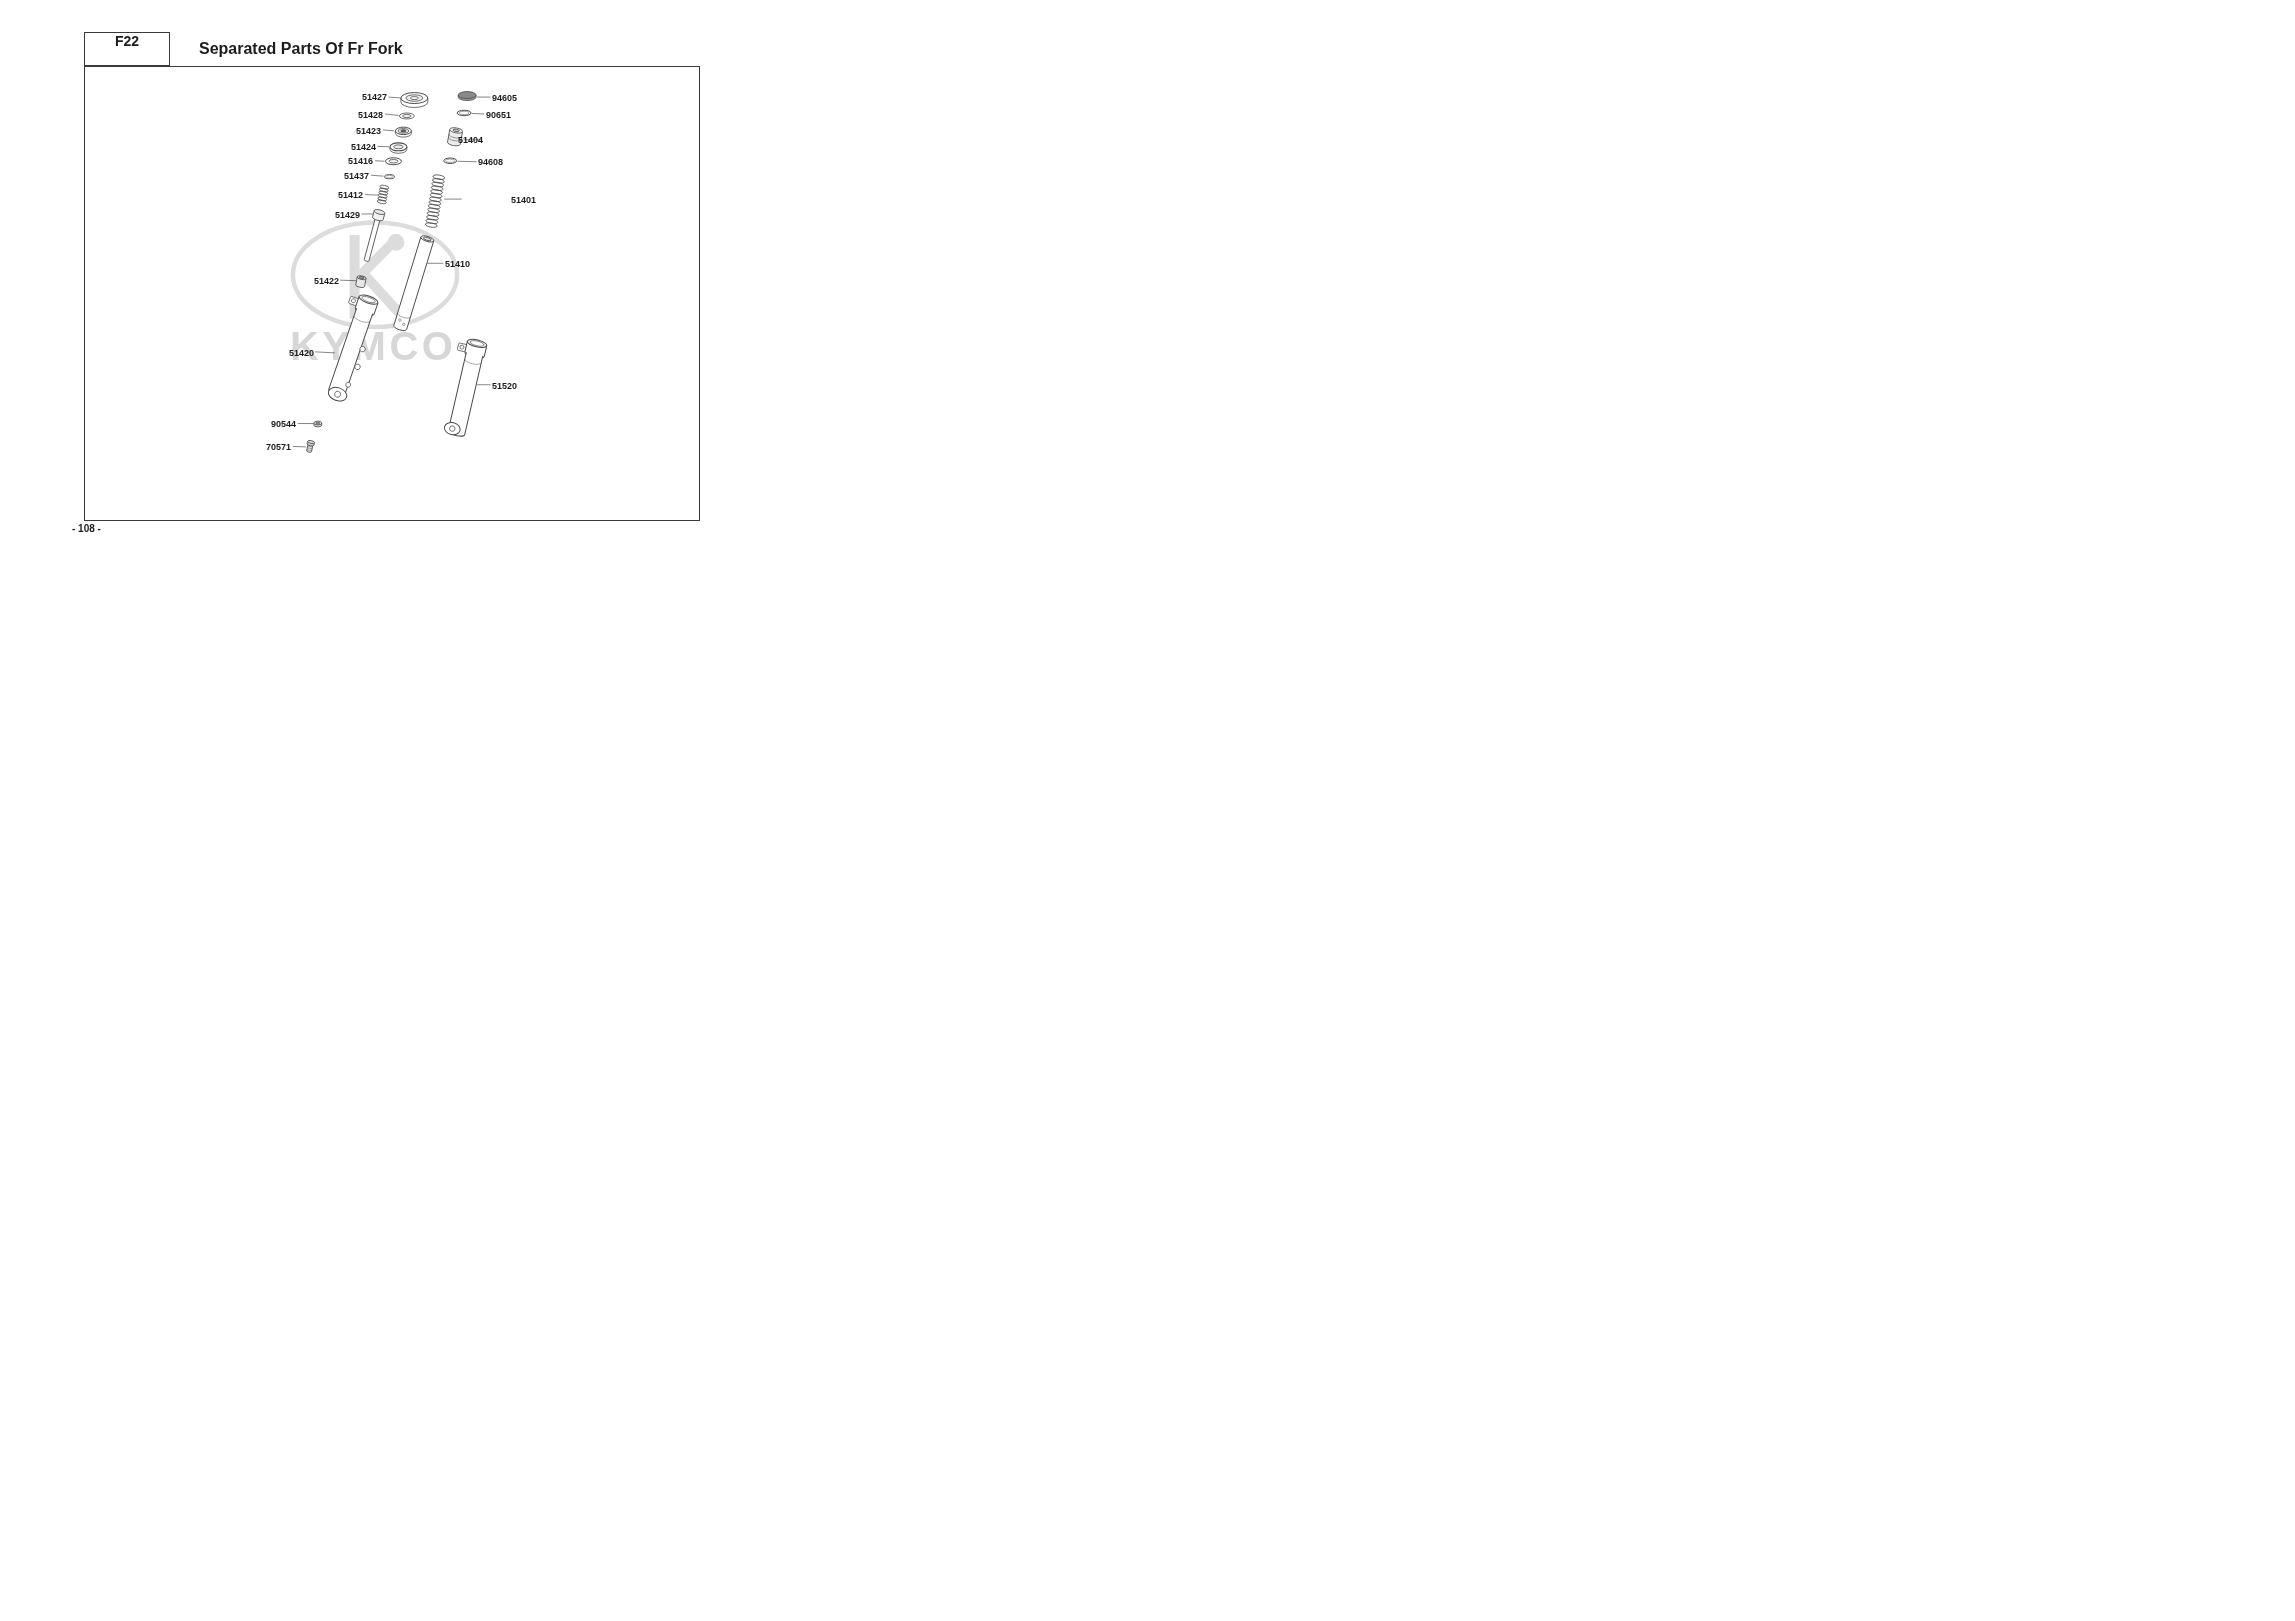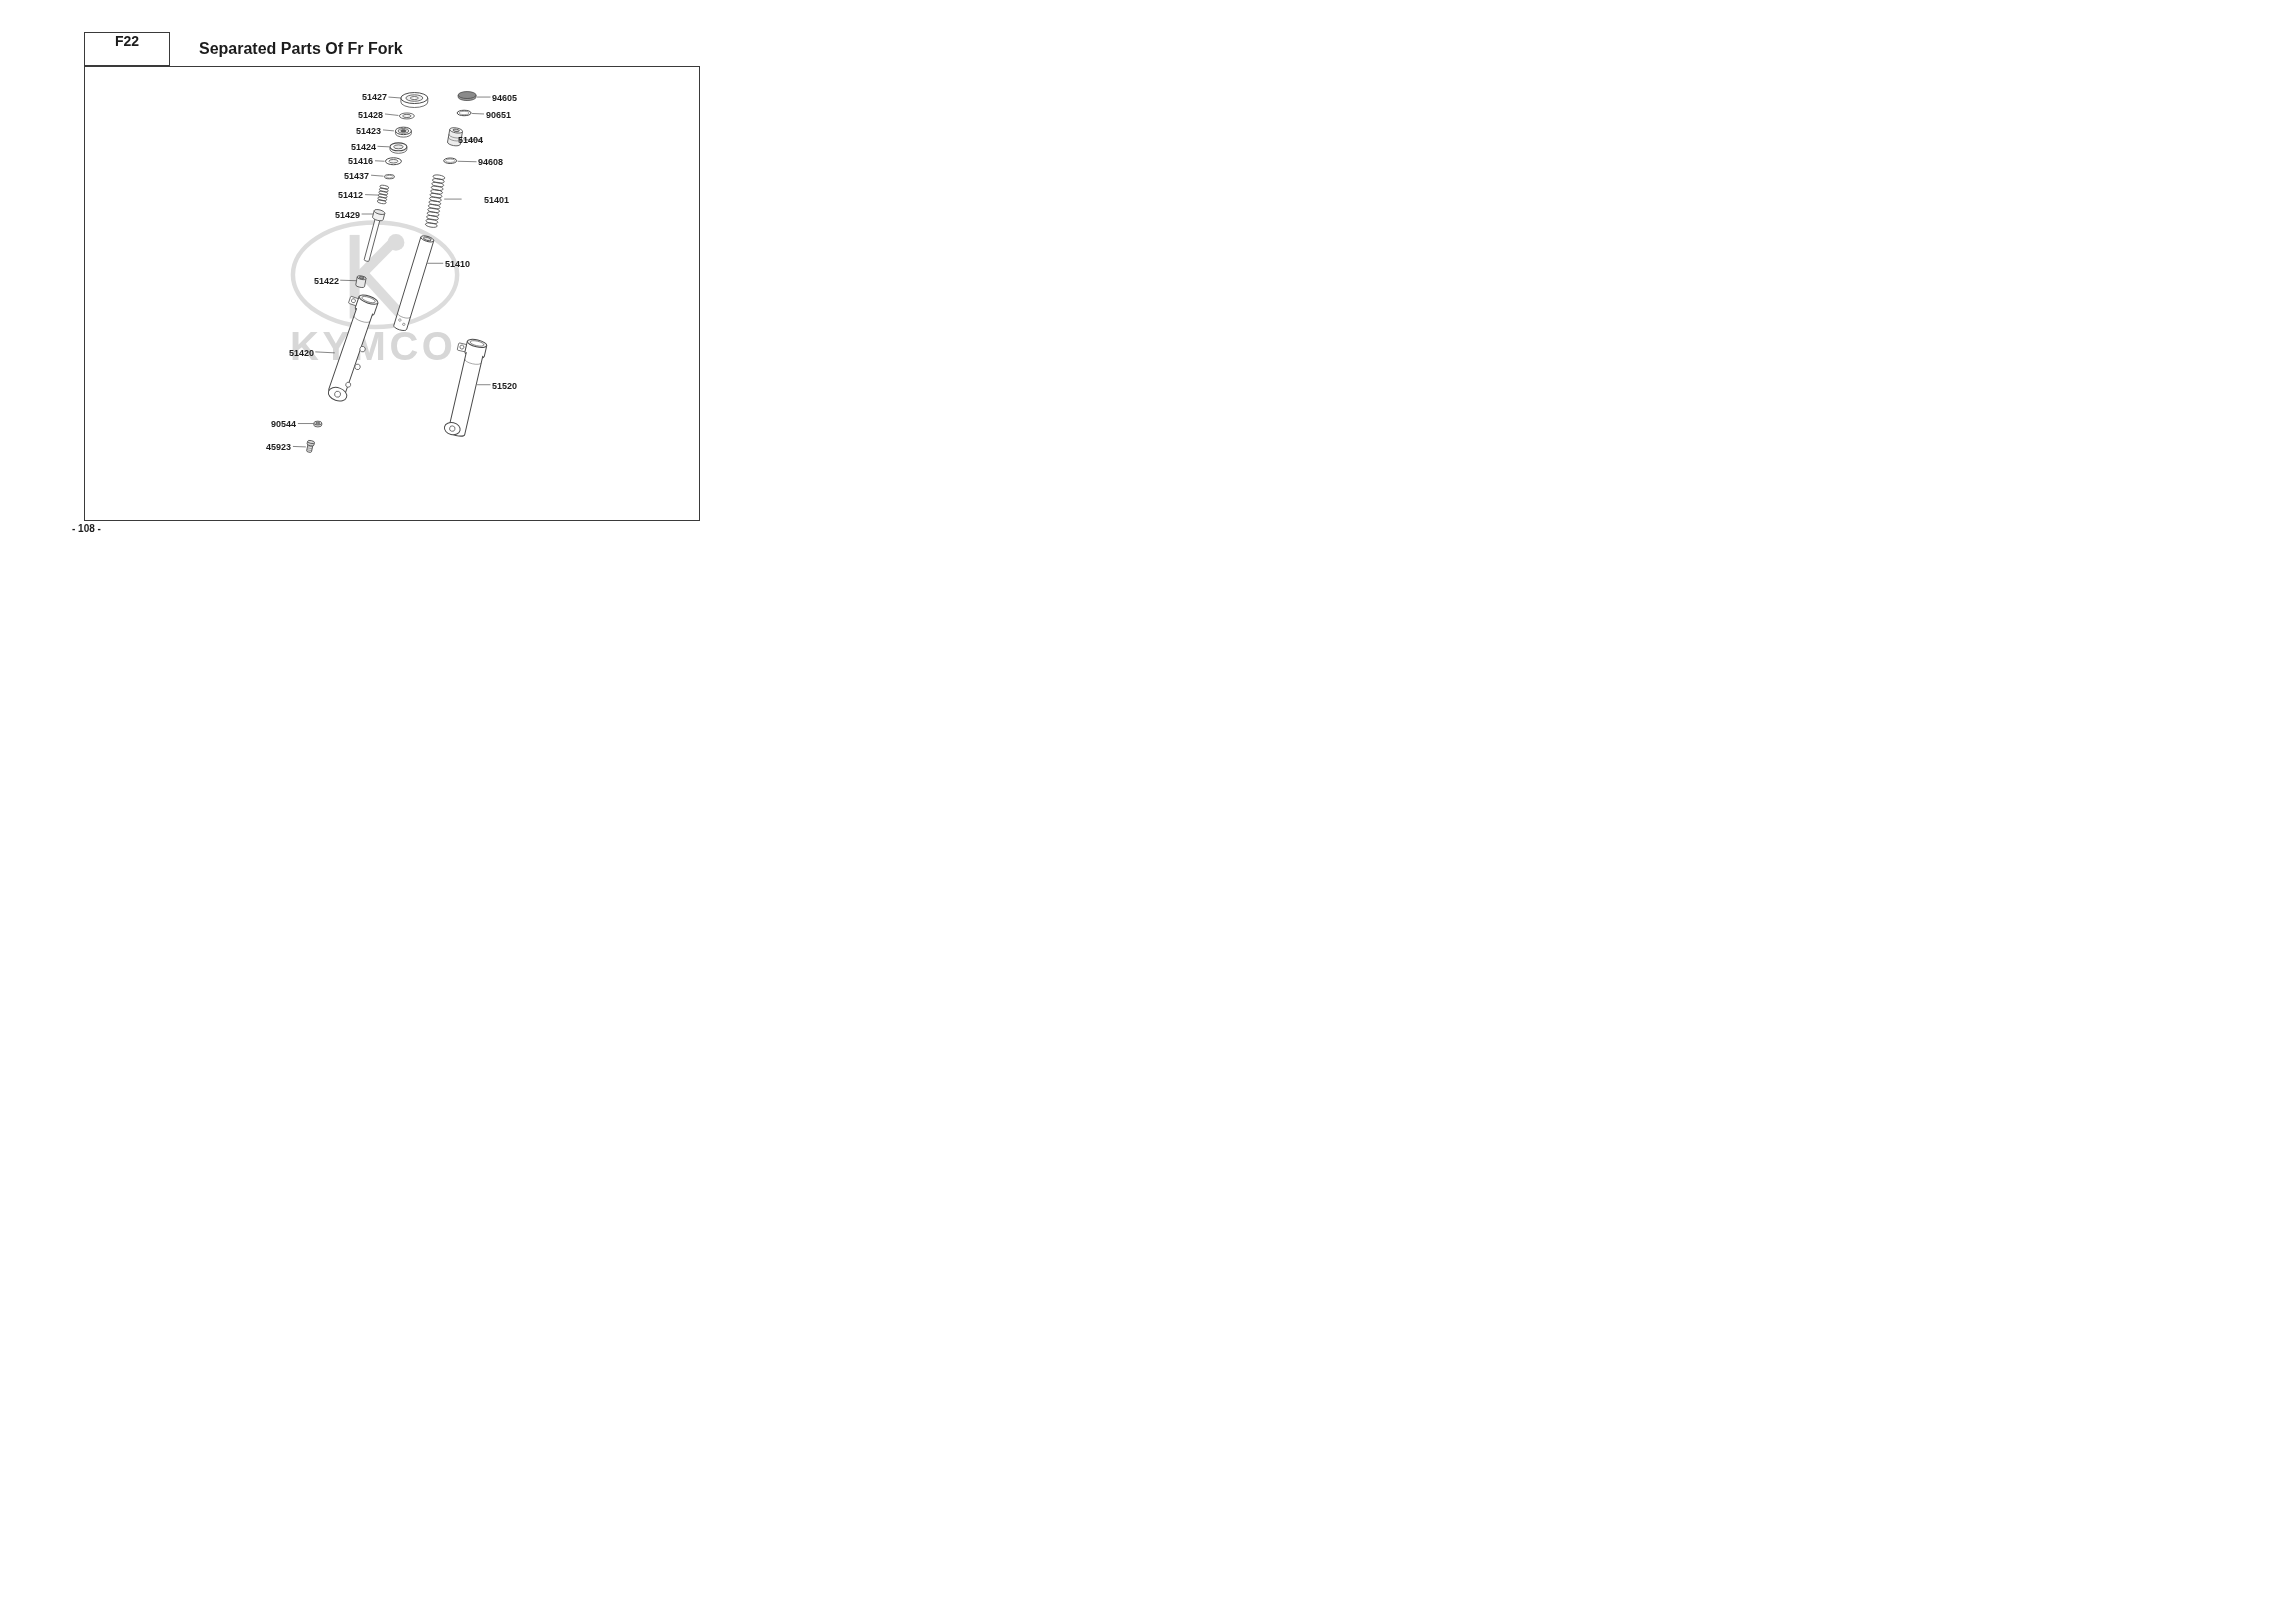--- a/index.html
+++ b/index.html
@@ -271,26 +271,26 @@
   <div class="label" style="right:382px; top:110px;">51428</div>
   <div class="label" style="right:384px; top:126px;">51423</div>
   <div class="label" style="right:389px; top:142px;">51424</div>
   <div class="label" style="right:392px; top:156px;">51416</div>
   <div class="label" style="right:396px; top:171px;">51437</div>
   <div class="label" style="right:402px; top:190px;">51412</div>
   <div class="label" style="right:405px; top:210px;">51429</div>
   <div class="label" style="right:426px; top:276px;">51422</div>
   <div class="label" style="right:451px; top:348px;">51420</div>
   <div class="label" style="right:469px; top:419px;">90544</div>
-  <div class="label" style="right:474px; top:442px;">45923</div>
+  <div class="label" style="right:474px; top:442px;">70571</div>
 
   <div class="label" style="left:492px; top:93px;">94605</div>
   <div class="label" style="left:486px; top:110px;">90651</div>
   <div class="label" style="left:458px; top:135px;">51404</div>
   <div class="label" style="left:478px; top:157px;">94608</div>
-  <div class="label" style="left:436px; top:195px;padding-left:48px;">51401</div>
+  <div class="label" style="left:463px; top:195px;padding-left:48px;">51401</div>
   <div class="label" style="left:445px; top:259px;">51410</div>
   <div class="label" style="left:492px; top:381px;">51520</div>
 
   <div class="page-number">- 108 -</div>
 
 </div>
 
 
 </body></html>

